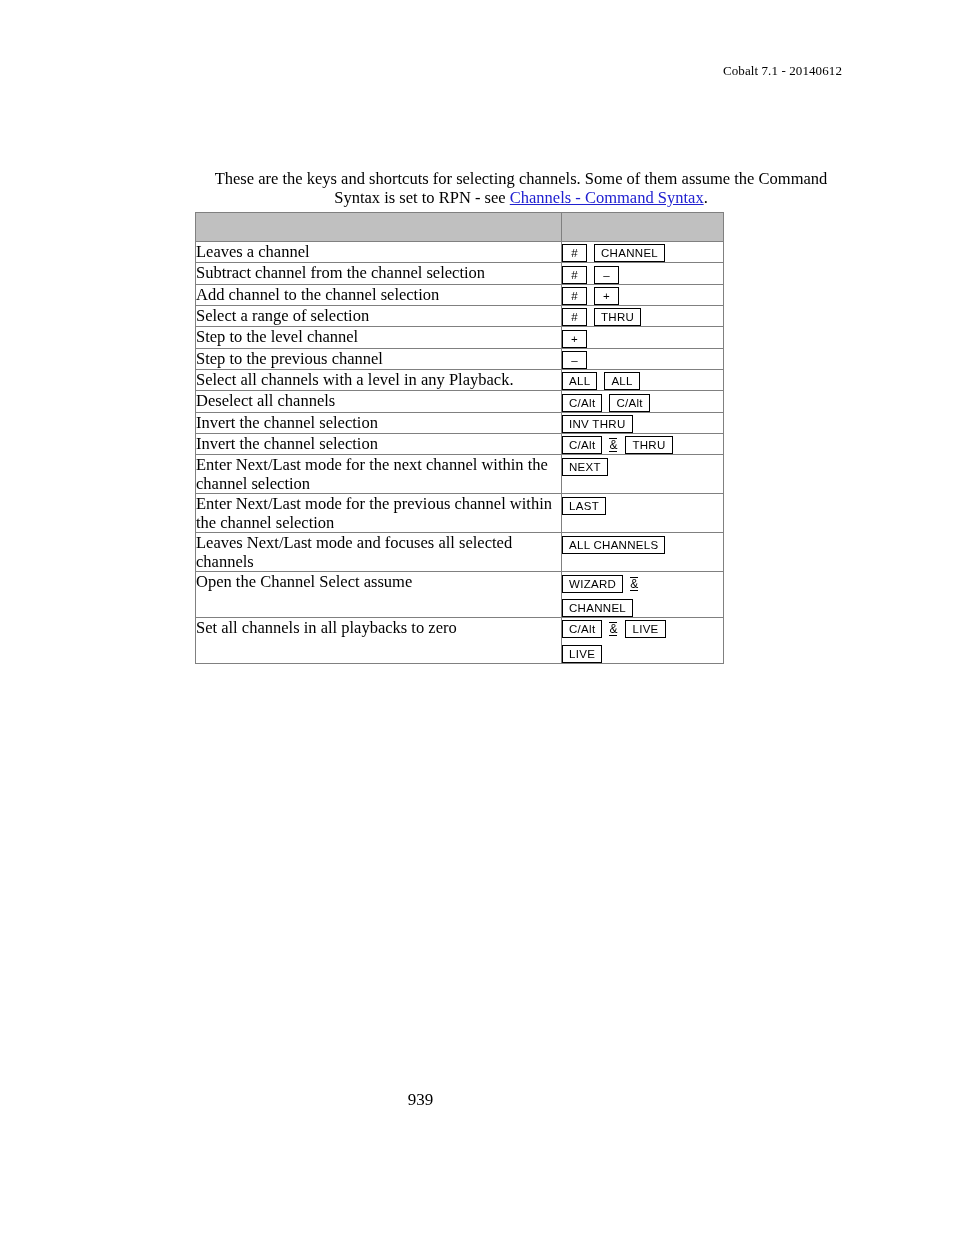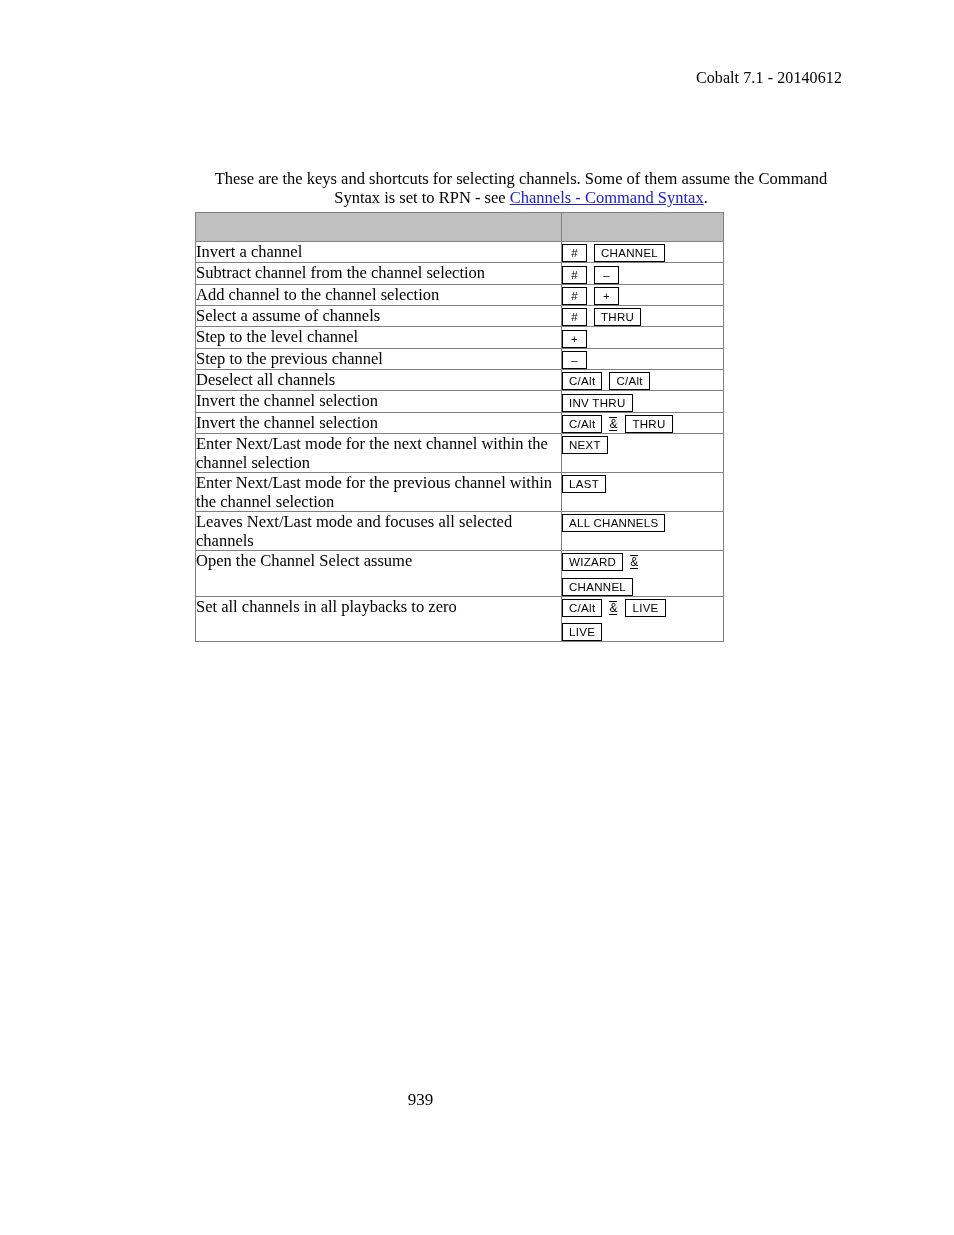--- a/index.html
+++ b/index.html
@@ -19,23 +19,23 @@
   .page {
     position: relative;
     width: 954px;
     height: 1235px;
     box-sizing: border-box;
   }
 
   
   .doc-header {
     position: absolute;
-    top: 69px;
+    top: 63px;
     right: 112px;
-    font-size: 16px;
+    font-size: 13px;
     letter-spacing: 0.1px;
     white-space: nowrap;
     text-align: center;
   }
 
   
   .intro {
     position: absolute;
     top: 152px;
     left: 196px;
@@ -154,53 +154,59 @@
       <col class="col-keys">
     </colgroup>
     <thead>
       <tr>
         <th class="hdr-cell"></th>
         <th class="hdr-cell"></th>
       </tr>
     </thead>
     <tbody id="table-body">
         <tr>
-          <td class="desc-cell">Invert a channel</td>
+          <td class="desc-cell">Leaves a channel</td>
           <td class="keys-cell">
             <span class="keyline"><span class="key narrow">#</span><span class="key">CHANNEL</span></span>
           </td>
         </tr>
         <tr>
           <td class="desc-cell">Subtract channel from the channel selection</td>
           <td class="keys-cell">
             <span class="keyline"><span class="key narrow">#</span><span class="key narrow">–</span></span>
           </td>
         </tr>
         <tr>
           <td class="desc-cell">Add channel to the channel selection</td>
           <td class="keys-cell">
             <span class="keyline"><span class="key narrow">#</span><span class="key narrow">+</span></span>
           </td>
         </tr>
         <tr>
-          <td class="desc-cell">Select a assume of channels</td>
+          <td class="desc-cell">Select a range of selection</td>
           <td class="keys-cell">
             <span class="keyline"><span class="key narrow">#</span><span class="key">THRU</span></span>
           </td>
         </tr>
         <tr>
           <td class="desc-cell">Step to the level channel</td>
           <td class="keys-cell">
             <span class="keyline"><span class="key narrow">+</span></span>
           </td>
         </tr>
         <tr>
           <td class="desc-cell">Step to the previous channel</td>
           <td class="keys-cell">
             <span class="keyline"><span class="key narrow">–</span></span>
+          </td>
+        </tr>
+        <tr>
+          <td class="desc-cell">Select all channels with a level in any Playback.</td>
+          <td class="keys-cell">
+            <span class="keyline"><span class="key">ALL</span><span class="key">ALL</span></span>
           </td>
         </tr>
         <tr>
           <td class="desc-cell">Deselect all channels</td>
           <td class="keys-cell">
             <span class="keyline"><span class="key">C/Alt</span><span class="key">C/Alt</span></span>
           </td>
         </tr>
         <tr>
           <td class="desc-cell">Invert the channel selection</td>

